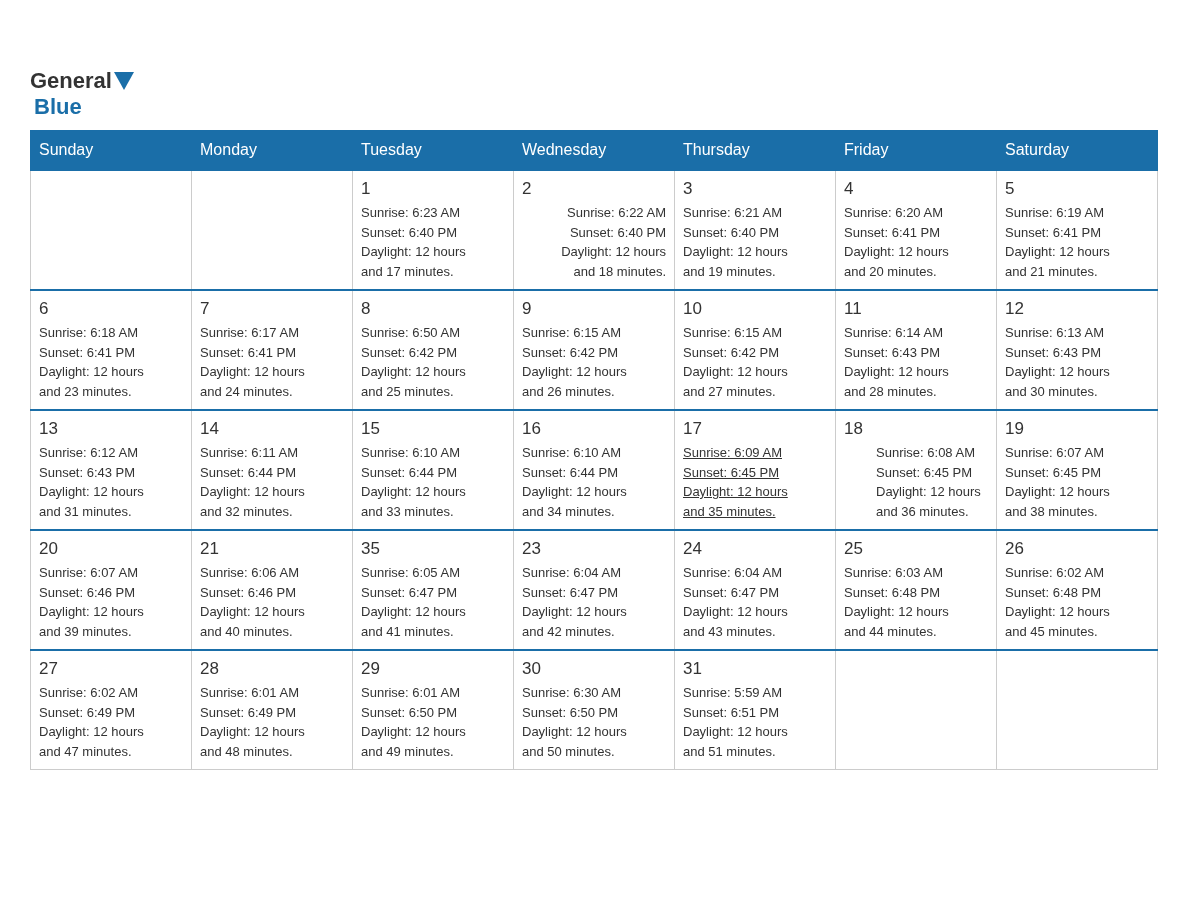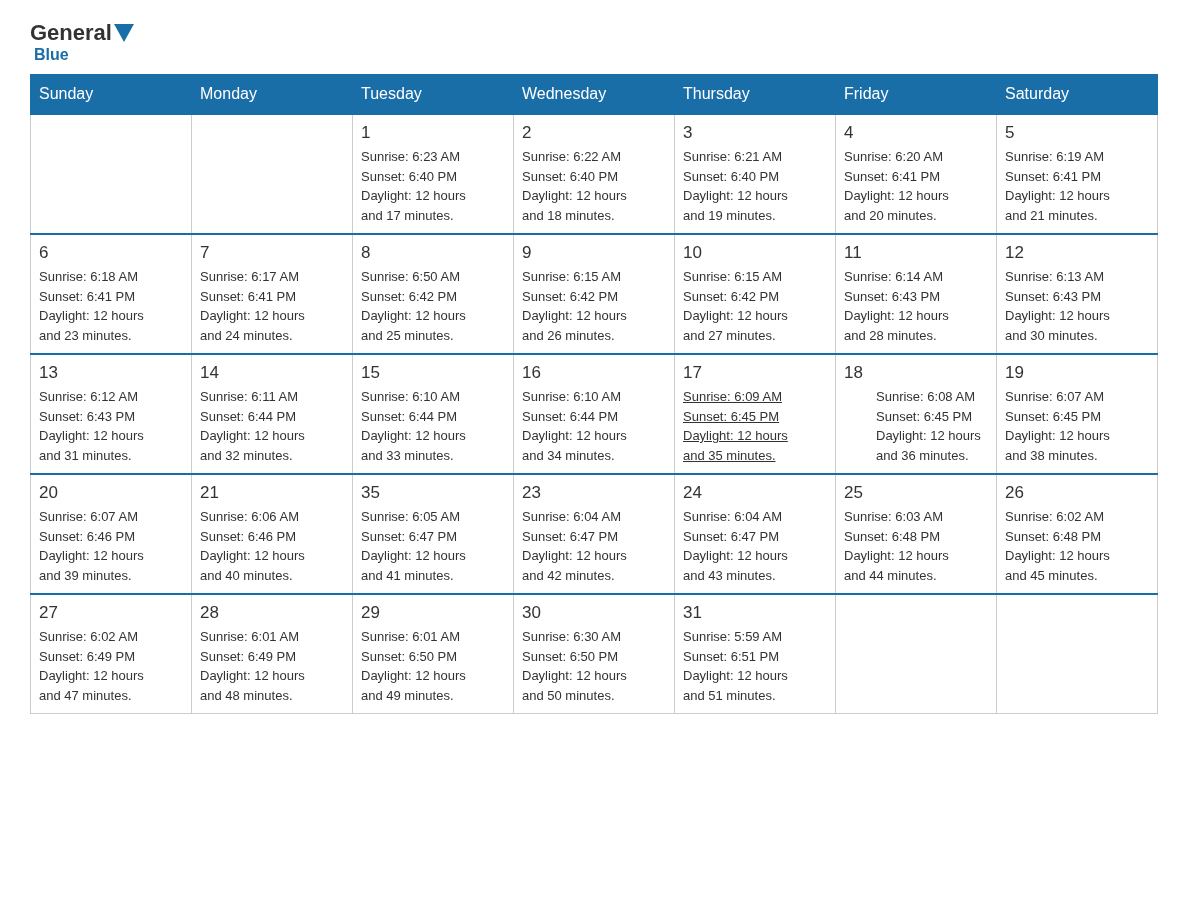--- a/index.html
+++ b/index.html
@@ -13,41 +13,42 @@
     .header {
       display: flex;
       justify-content: space-between;
       align-items: flex-start;
       margin-bottom: 10px;
     }
     .logo {
       display: flex;
       flex-direction: column;
       align-items: flex-start;
+      margin-top: 48px;
     }
     .logo-text {
       display: flex;
       align-items: center;
       font-size: 22px;
       font-weight: bold;
       color: #333;
     }
     .logo-general { color: #333; }
     .logo-triangle {
       width: 0;
       height: 0;
       border-left: 10px solid transparent;
       border-right: 10px solid transparent;
       border-top: 18px solid #1a6ea8;
       margin: 0 2px;
       display: inline-block;
     }
     .logo-blue {
       color: #1a6ea8;
-      font-size: 16px;
+      font-size: 22px;
       font-weight: bold;
       margin-top: -4px;
       margin-left: 2px;
     }
     .title-section {
       text-align: right;
     }
     .month-title {
       font-size: 52px;
       font-weight: normal;
@@ -130,21 +131,21 @@
         <td class="empty-cell"></td>
         <td>
           <div class="day-number">1</div>
           <div class="day-info" style="white-space: pre-line;">Sunrise: 6:23 AM
 Sunset: 6:40 PM
 Daylight: 12 hours
 and 17 minutes.</div>
         </td>
         <td>
           <div class="day-number">2</div>
-          <div class="day-info" style="white-space: pre-line;">Sunrise: 6:22 AM
+          <div class="day-info" style="white-space: pre-line; text-align: right;">Sunrise: 6:22 AM
 Sunset: 6:40 PM
 Daylight: 12 hours
 and 18 minutes.</div>
         </td>
         <td>
           <div class="day-number">3</div>
           <div class="day-info" style="white-space: pre-line;">Sunrise: 6:21 AM
 Sunset: 6:40 PM
 Daylight: 12 hours
 and 19 minutes.</div>

